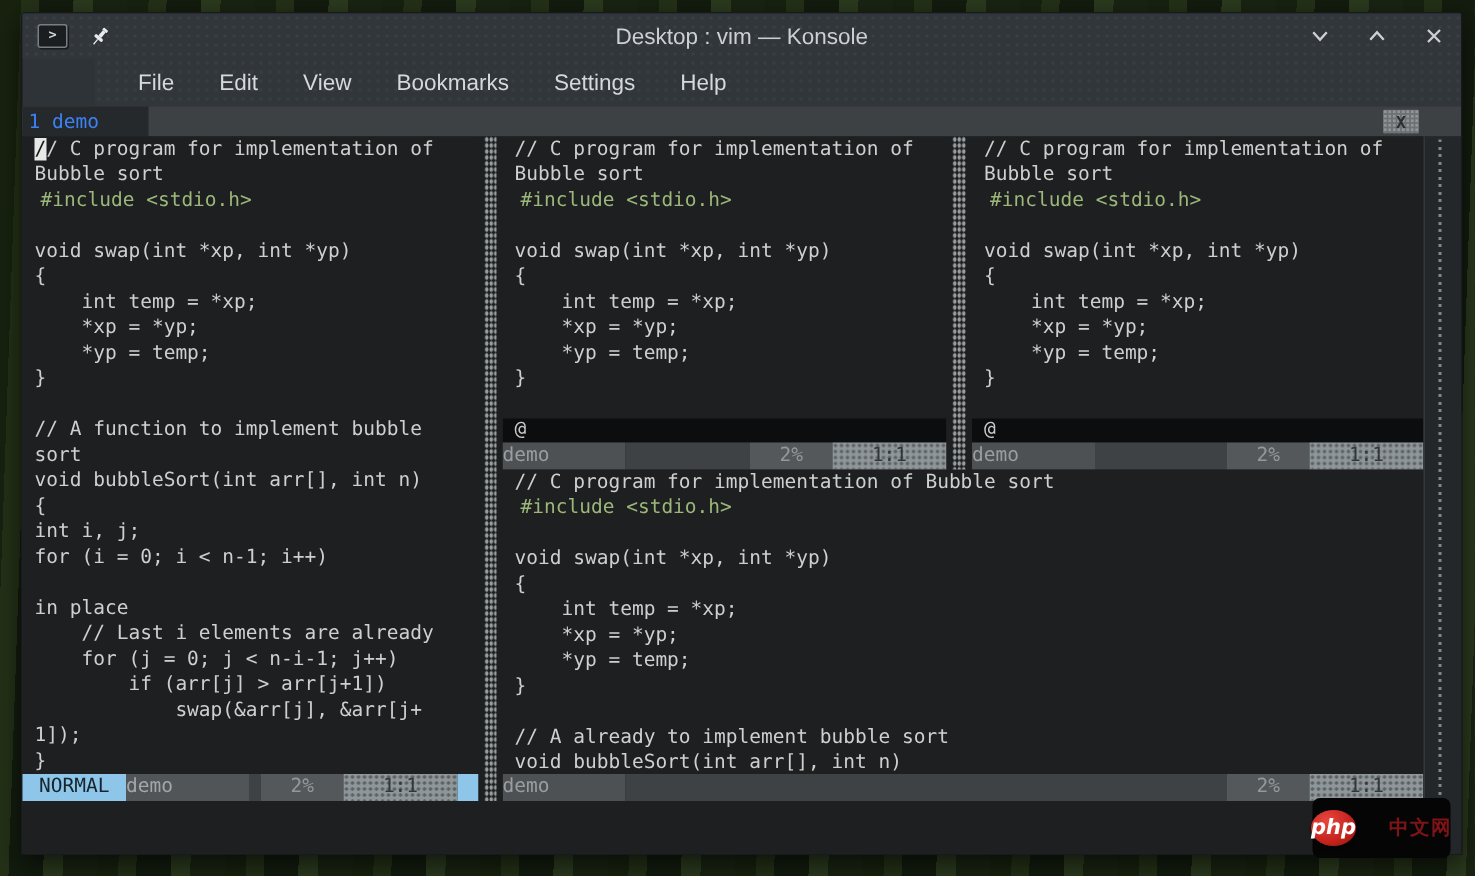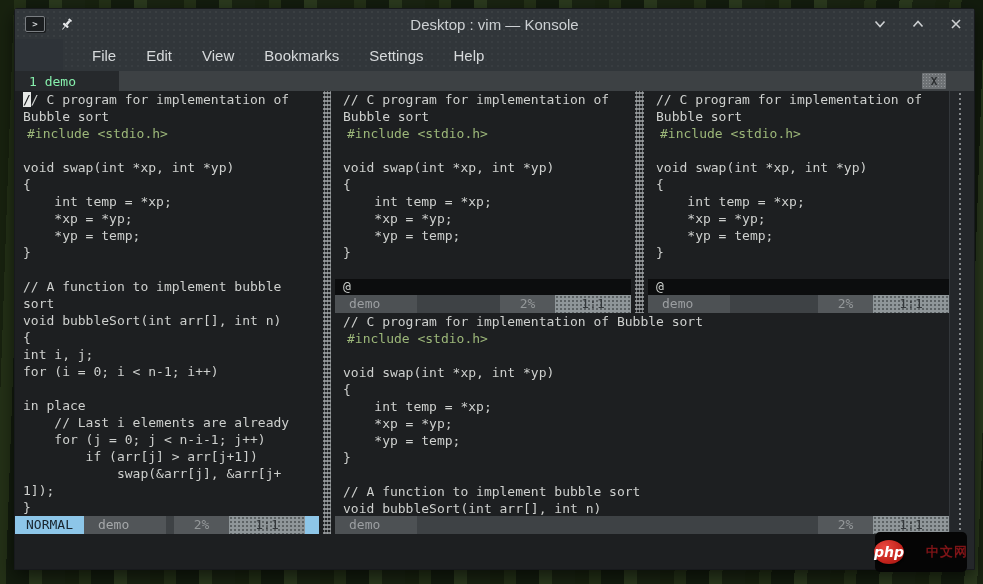--- a/index.html
+++ b/index.html
@@ -43,22 +43,22 @@
   .menubar {
     height:32px; display:flex; align-items:center; padding:0 18px; gap:8px;
     background:#31363a;
     background-image:radial-gradient(rgba(255,255,255,.035) 1px, transparent 1px);
     background-size:6px 6px; flex:0 0 auto;margin-left:48px;
   }
   .menu-item { font-size:15px; color:#d6d9db; padding:3px 11px; border-radius:2px; }
 
   .tabbar { height:20px; display:flex; align-items:stretch; background:#3d4144; flex:0 0 auto; }
   .tab {
-    background:#26292c; color:#86efac; font:13px "DejaVu Sans Mono", monospace;
-    display:flex; align-items:center; padding:0 14px; width:104px;
+    background:#26292c; color:#3b82f6; font:13px "DejaVu Sans Mono", monospace;
+    display:flex; align-items:center; padding:0 4px; width:84px;
   }
   .tab-close {
     margin-left:auto; margin-right:28px; width:24px; height:16px; align-self:center;
     background:#6e7275; color:#2b2e30; font:bold 11px "DejaVu Sans Mono", monospace;
     display:flex; align-items:center; justify-content:center; border-radius:1px;
     background-image:radial-gradient(rgba(255,255,255,.25) 1px, transparent 1px); background-size:3px 3px;
   }
 
   
   .terminal-row { flex:1; display:flex; background:#1e2022; }
@@ -91,21 +91,21 @@
   .code-line.overflow { background:#0c0d0e; color:#c9ccc9; padding-left:8px; }
   .block-cursor { background:#e7e9e7; color:#141517; }
 
   
   .statusline {
     height:18px; display:flex; align-items:stretch; flex:0 0 auto;
     font:13px "DejaVu Sans Mono", monospace; line-height:18px;
   }
   .seg { display:flex; align-items:center; justify-content:center; }
   .seg-mode { background:#8dc6e8; color:#18252e; padding:0 11px; }
-  .seg-file { background:#515558; color:#a4a7a9; width:82px; padding-left:14px; justify-content:flex-start; }
+  .seg-file { background:#515558; color:#a4a7a9; width:82px; padding-left:0; justify-content:flex-start; }
   .seg-fill { flex:1; background:#3e4245; }
   .seg-pct  { background:#54585b; color:#94989a; width:55px; }
   .seg-pos  { background:#8f9699; color:#33373a; width:76px;
               background-image:radial-gradient(rgba(42,46,48,.5) 1px, transparent 1.2px);
               background-size:4px 4px; }
   .seg-tip  { background:#8dc6e8; width:14px; }
   .statusline.inactive .seg-file { background:#4d5154; color:#9b9ea1; }
 
   
   .scrollcol { flex:1; background:#24272a; position:relative; border-left:1px solid #33373b; }
@@ -282,21 +282,21 @@
                 <div class="code-line">// C program for implementation of Bubble sort</div>
                 <div class="code-line preproc">#include &lt;stdio.h&gt;</div>
                 <div class="code-line">&nbsp;</div>
                 <div class="code-line">void swap(int *xp, int *yp)</div>
                 <div class="code-line">{</div>
                 <div class="code-line">    int temp = *xp;</div>
                 <div class="code-line">    *xp = *yp;</div>
                 <div class="code-line">    *yp = temp;</div>
                 <div class="code-line">}</div>
                 <div class="code-line">&nbsp;</div>
-                <div class="code-line">// A function to implement bubble sort</div>
+                <div class="code-line">// A already to implement bubble sort</div>
                 <div class="code-line">void bubbleSort(int arr[], int n)</div>
               </div>
             <div class="statusline inactive">
               <span class="seg seg-file">demo</span>
               <span class="seg seg-fill"></span>
               <span class="seg seg-pct">2%</span>
               <span class="seg seg-pos">1:1</span>
             </div>
           </div>
         </div>

